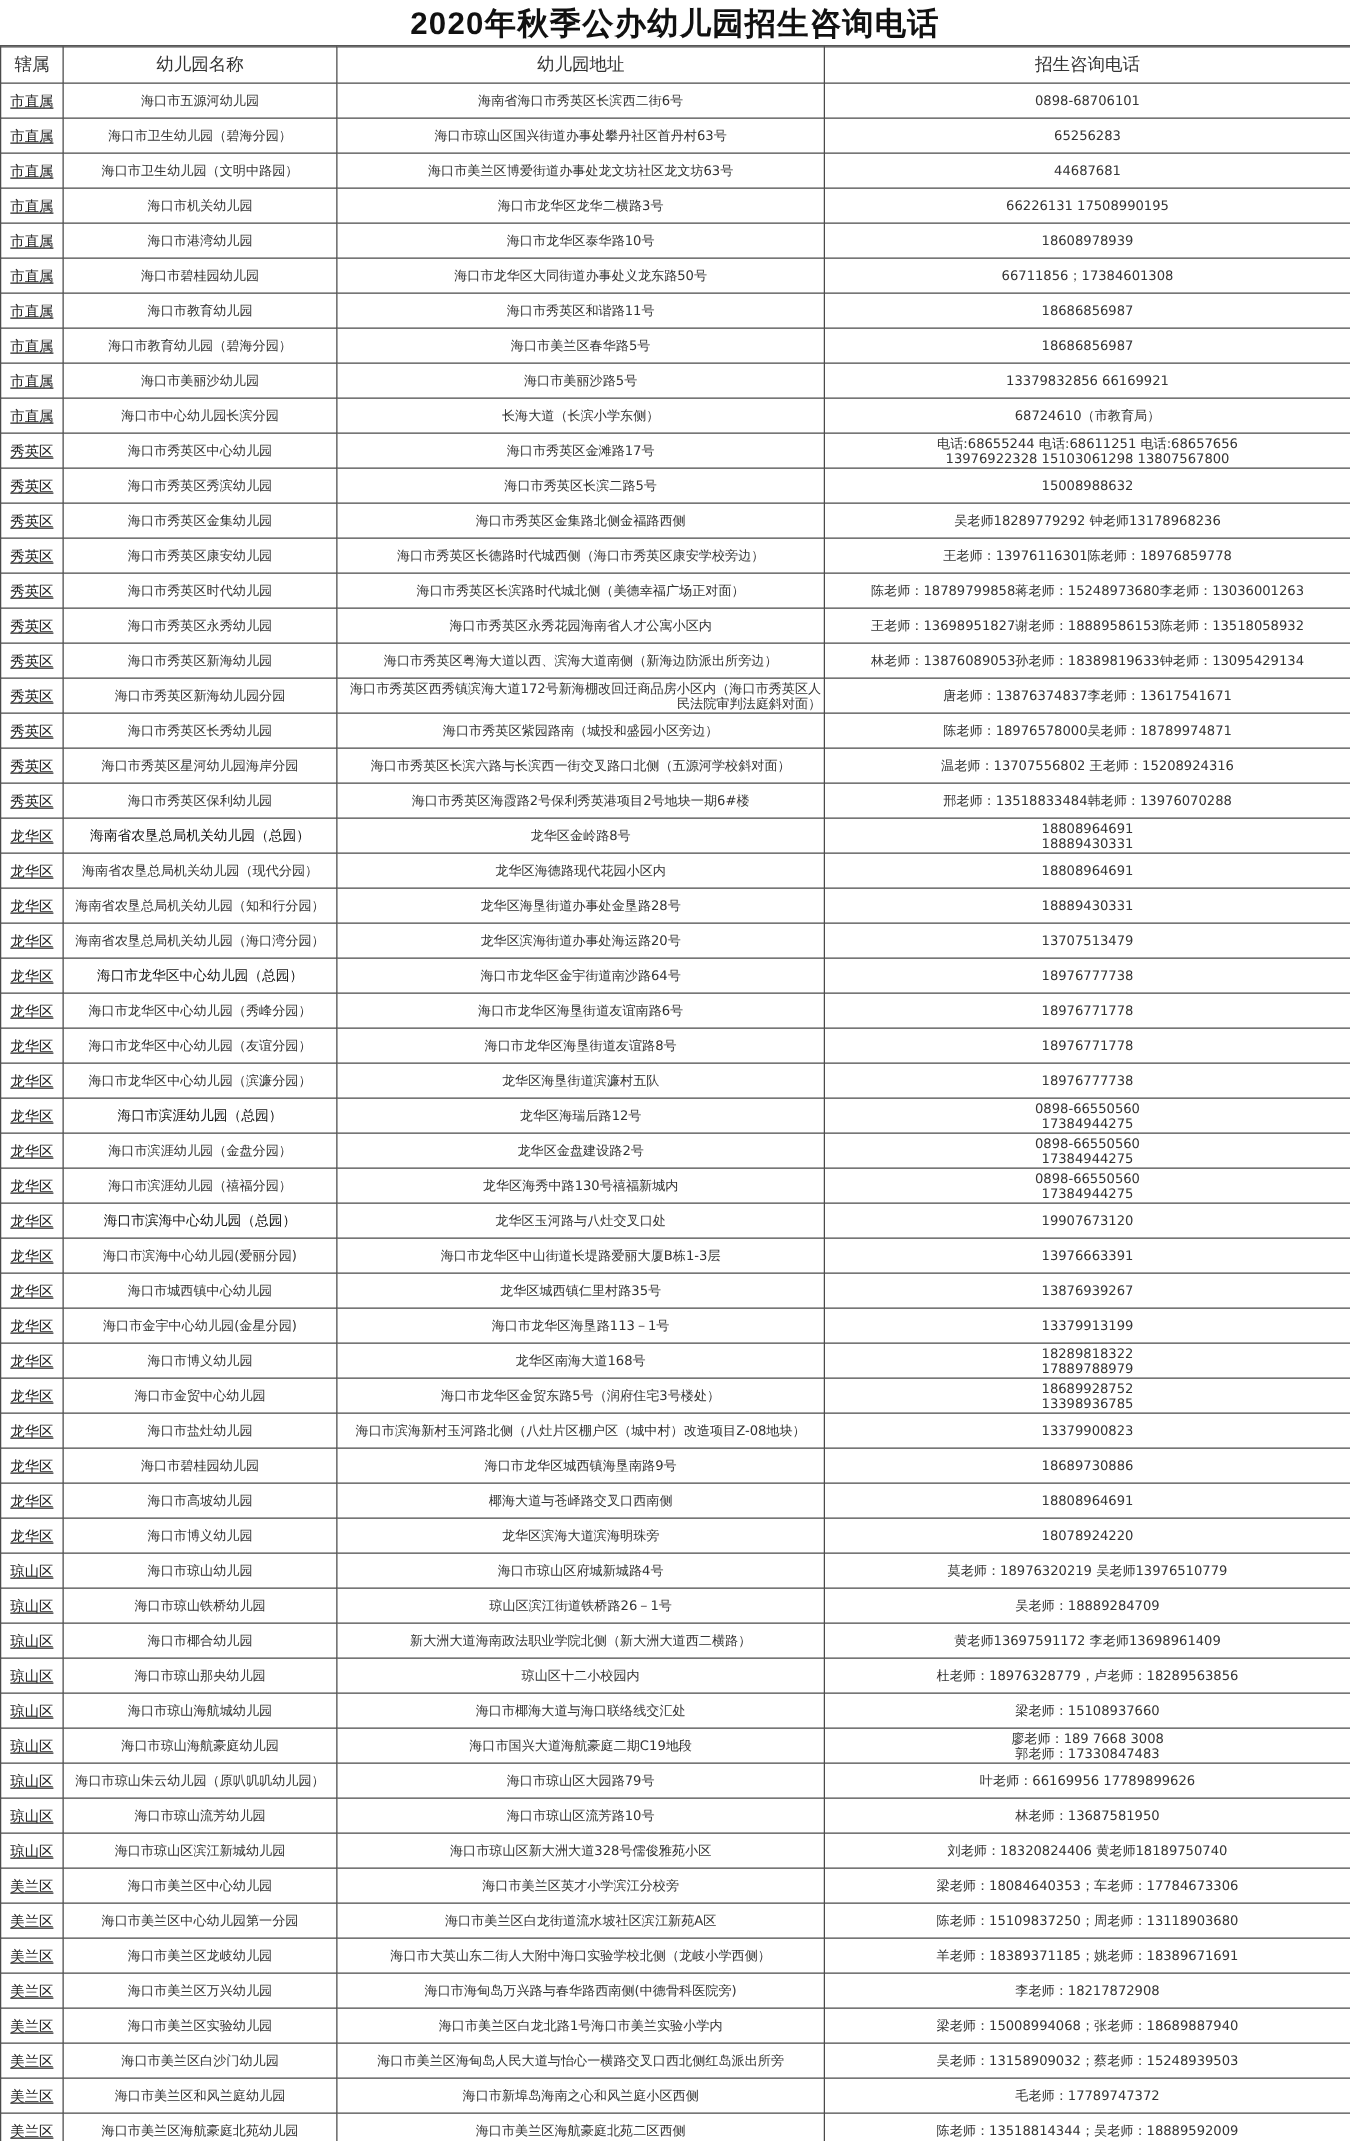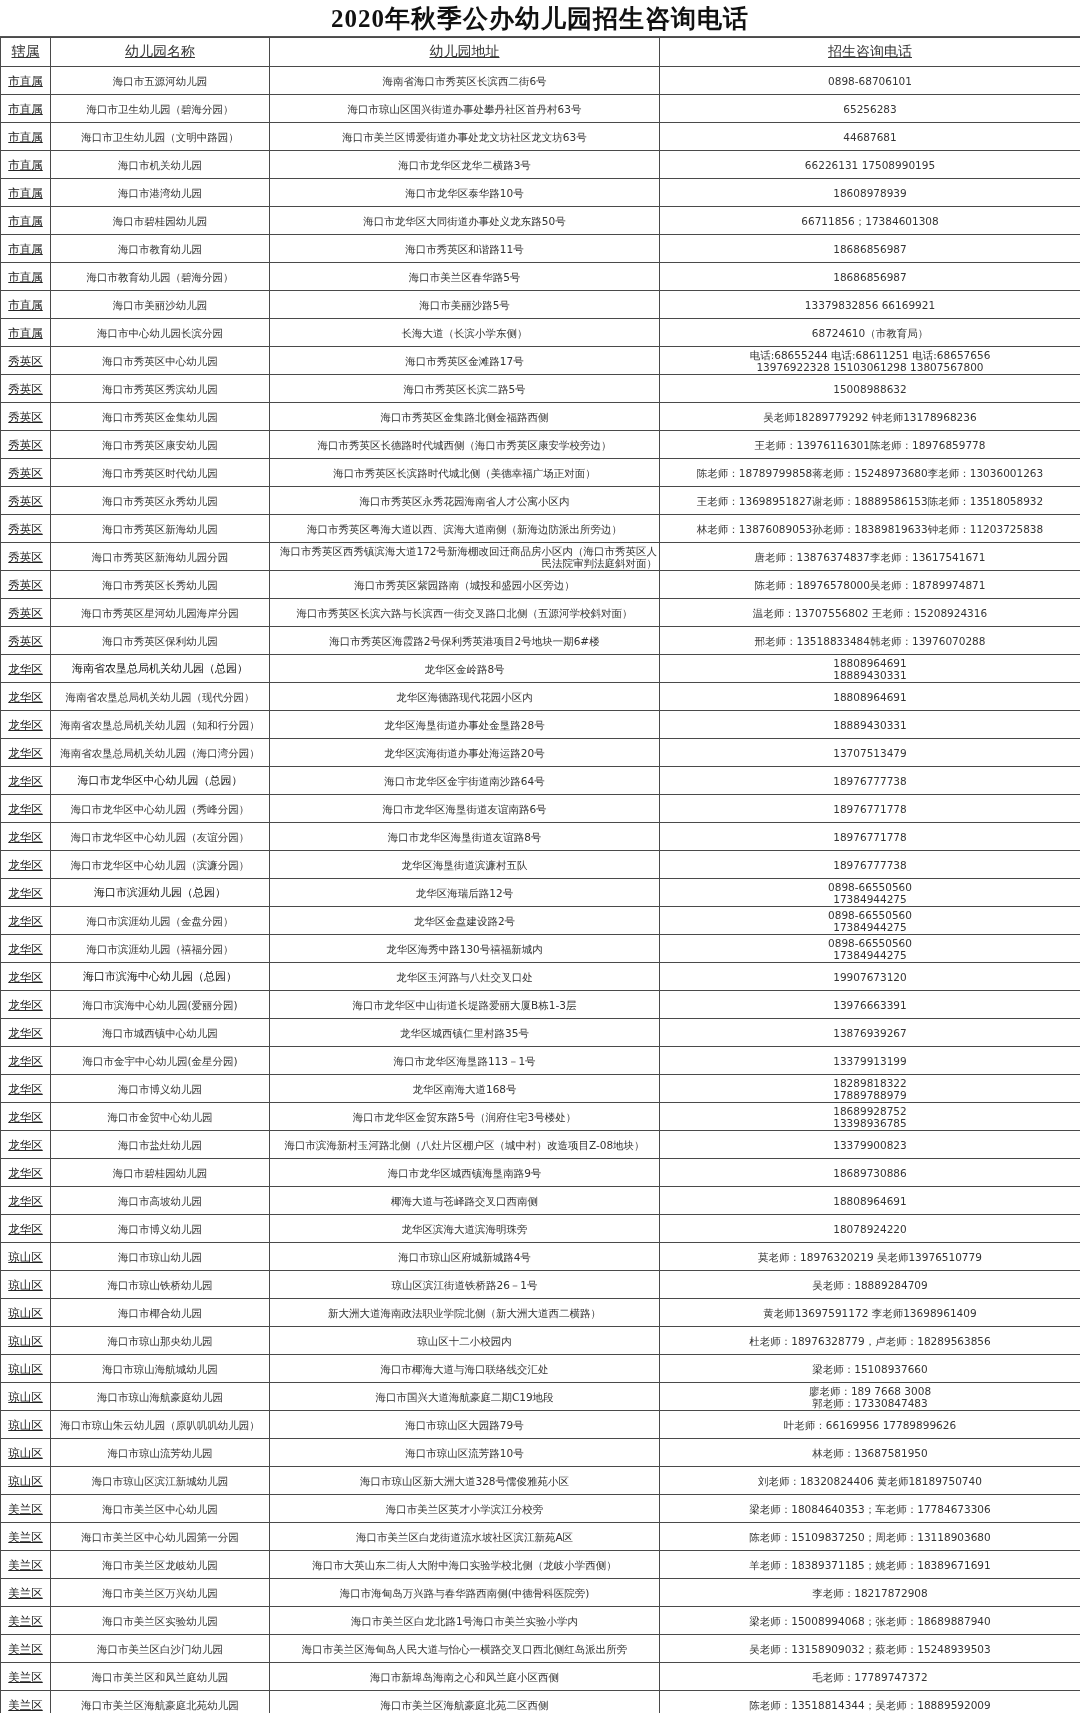--- a/index.html
+++ b/index.html
@@ -1,26 +1,26 @@
 <!DOCTYPE html>
 <html><head>
 <meta charset="utf-8">
 <style>
   html, body { margin:0; padding:0; background:#ffffff; }
   body { width:1080px; height:1713px; overflow:hidden; font-family:"DejaVu Sans", sans-serif; color:#222; }
   .sheet { position:relative; width:1080px; }
   .title {
     height:36px; line-height:38px; text-align:center;
-    font-family:Liberation Serif, serif; font-weight:bold; font-size:25px; color:#111;
+    font-family:Liberation Sans, sans-serif; font-weight:bold; font-size:25px; color:#111;
     border-bottom:1px solid #555; letter-spacing:1px;
   }
   table { border-collapse:collapse; width:1080px; table-layout:fixed; }
   col.c1 { width:50px; } col.c2 { width:219px; } col.c3 { width:390px; } col.c4 { width:421px; }
   th, td { border:1px solid #4a4a4a; text-align:center; vertical-align:middle; padding:0 2px; overflow:hidden; }
-  th { height:28px; font-weight:normal; font-size:14px; color:#333;text-decoration:underline; }
+  th { height:28px; font-weight:normal; font-size:14px; color:#333; }
   td { height:27px; font-size:10.5px; line-height:12px; color:#333; }
   td.dist { font-size:11.5px; color:#222;text-decoration:underline; }
   td.bold { font-weight:normal; font-size:11px; color:#111; }
   .line { display:block; }
   .addr-wrap { text-align:right; }
 </style>
 </head>
 <body>
 
 <div class="sheet">
@@ -168,21 +168,21 @@
           <td>海口市秀英区永秀花园海南省人才公寓小区内</td>
           <td>
             <span class="line">王老师：13698951827谢老师：18889586153陈老师：13518058932</span>
           </td>
         </tr>
         <tr>
           <td class="dist">秀英区</td>
           <td>海口市秀英区新海幼儿园</td>
           <td>海口市秀英区粤海大道以西、滨海大道南侧（新海边防派出所旁边）</td>
           <td>
-            <span class="line">林老师：13876089053孙老师：18389819633钟老师：11203725838</span>
+            <span class="line">林老师：13876089053孙老师：18389819633钟老师：13095429134</span>
           </td>
         </tr>
         <tr>
           <td class="dist">秀英区</td>
           <td>海口市秀英区新海幼儿园分园</td>
           <td class="addr-wrap">海口市秀英区西秀镇滨海大道172号新海棚改回迁商品房小区内（海口市秀英区人民法院审判法庭斜对面）</td>
           <td>
             <span class="line">唐老师：13876374837李老师：13617541671</span>
           </td>
         </tr>

